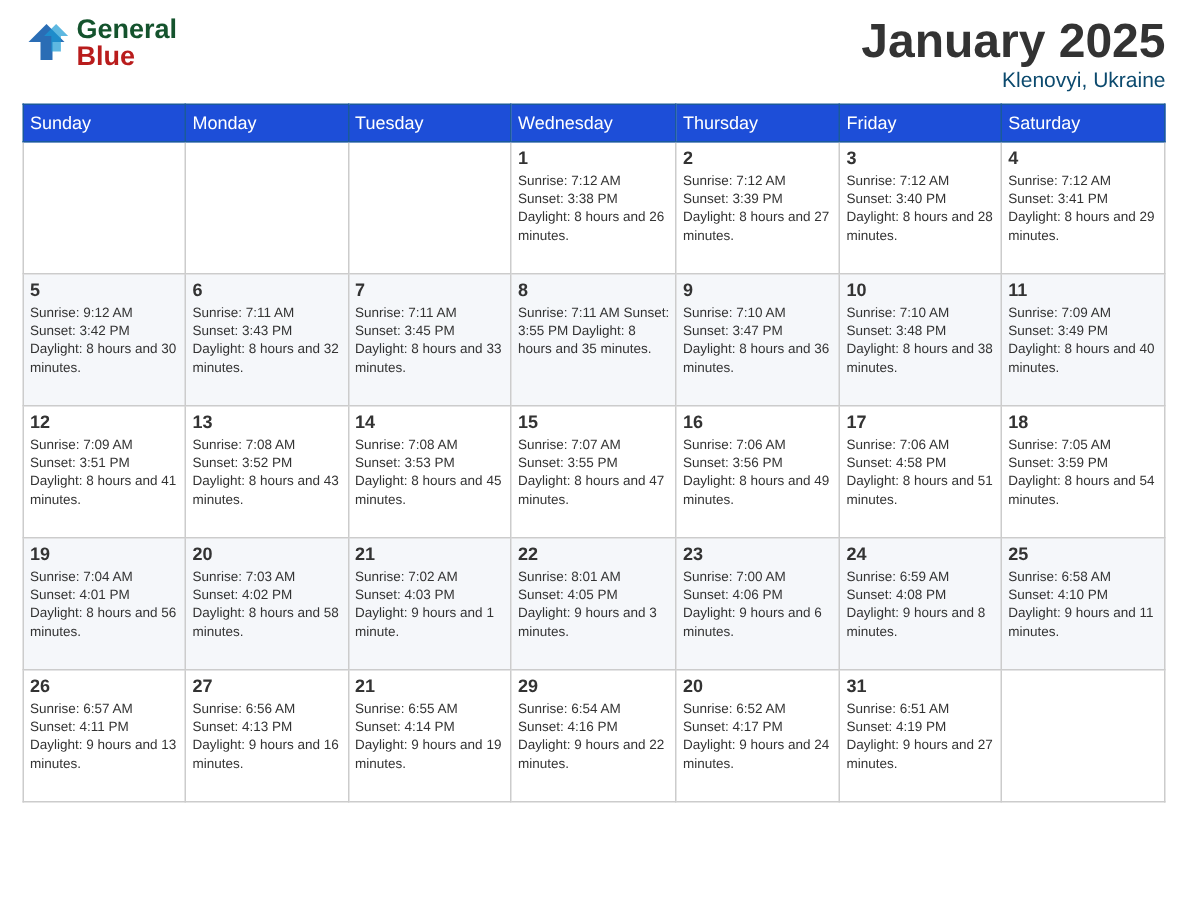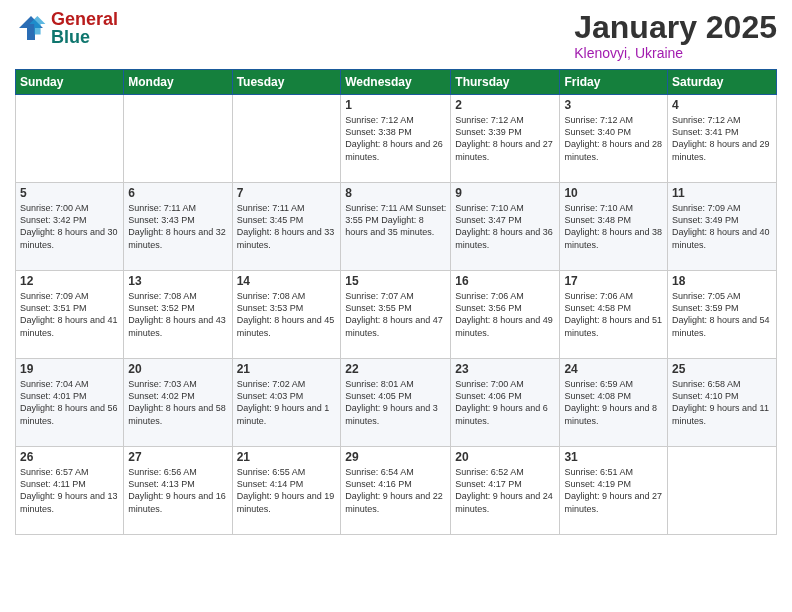--- a/index.html
+++ b/index.html
@@ -28,52 +28,53 @@
       gap: 4px;
     }
     .logo-text {
       display: flex;
       flex-direction: column;
       line-height: 1;
     }
     .logo-general {
       font-size: 18px;
       font-weight: bold;
-      color: #b91c1c;
+      color: #14532d;
     }
     .logo-blue {
       font-size: 18px;
       font-weight: bold;
-      color: #0f766e;
+      color: #b91c1c;
     }
     .logo-icon {
       width: 32px;
       height: 32px;
     }
     .title-block {
+      text-align: right;
     }
     .month-title {
       font-size: 32px;
       font-weight: bold;
       color: #333;
       line-height: 1.1;
     }
     .location {
       font-size: 14px;
-      color: #a21caf;
+      color: #0c4a6e;
     }
     .calendar {
       width: 100%;
       border-collapse: collapse;
     }
     .calendar th {
-      background: #15803d;
+      background: #1d4ed8;
       color: #fff;
       font-size: 12px;
-      font-weight: bold;
+      font-weight: normal;
       padding: 5px 4px;
       text-align: left;
       border: 1px solid #1a5a9a;
     }
     .calendar td {
       border: 1px solid #ccc;
       vertical-align: top;
       padding: 3px 4px;
       width: 113px;
       height: 88px;
@@ -159,21 +160,21 @@
           <td>
             <span class="day-number">4</span>
             <div class="day-info">Sunrise: 7:12 AM
 Sunset: 3:41 PM
 Daylight: 8 hours and 29 minutes.</div>
           </td>
         </tr>
         <tr>
           <td>
             <span class="day-number">5</span>
-            <div class="day-info">Sunrise: 7:00 AM
+            <div class="day-info">Sunrise: 9:12 AM
 Sunset: 3:42 PM
 Daylight: 8 hours and 30 minutes.</div>
           </td>
           <td>
             <span class="day-number">6</span>
             <div class="day-info">Sunrise: 7:11 AM
 Sunset: 3:43 PM
 Daylight: 8 hours and 32 minutes.</div>
           </td>
           <td>

